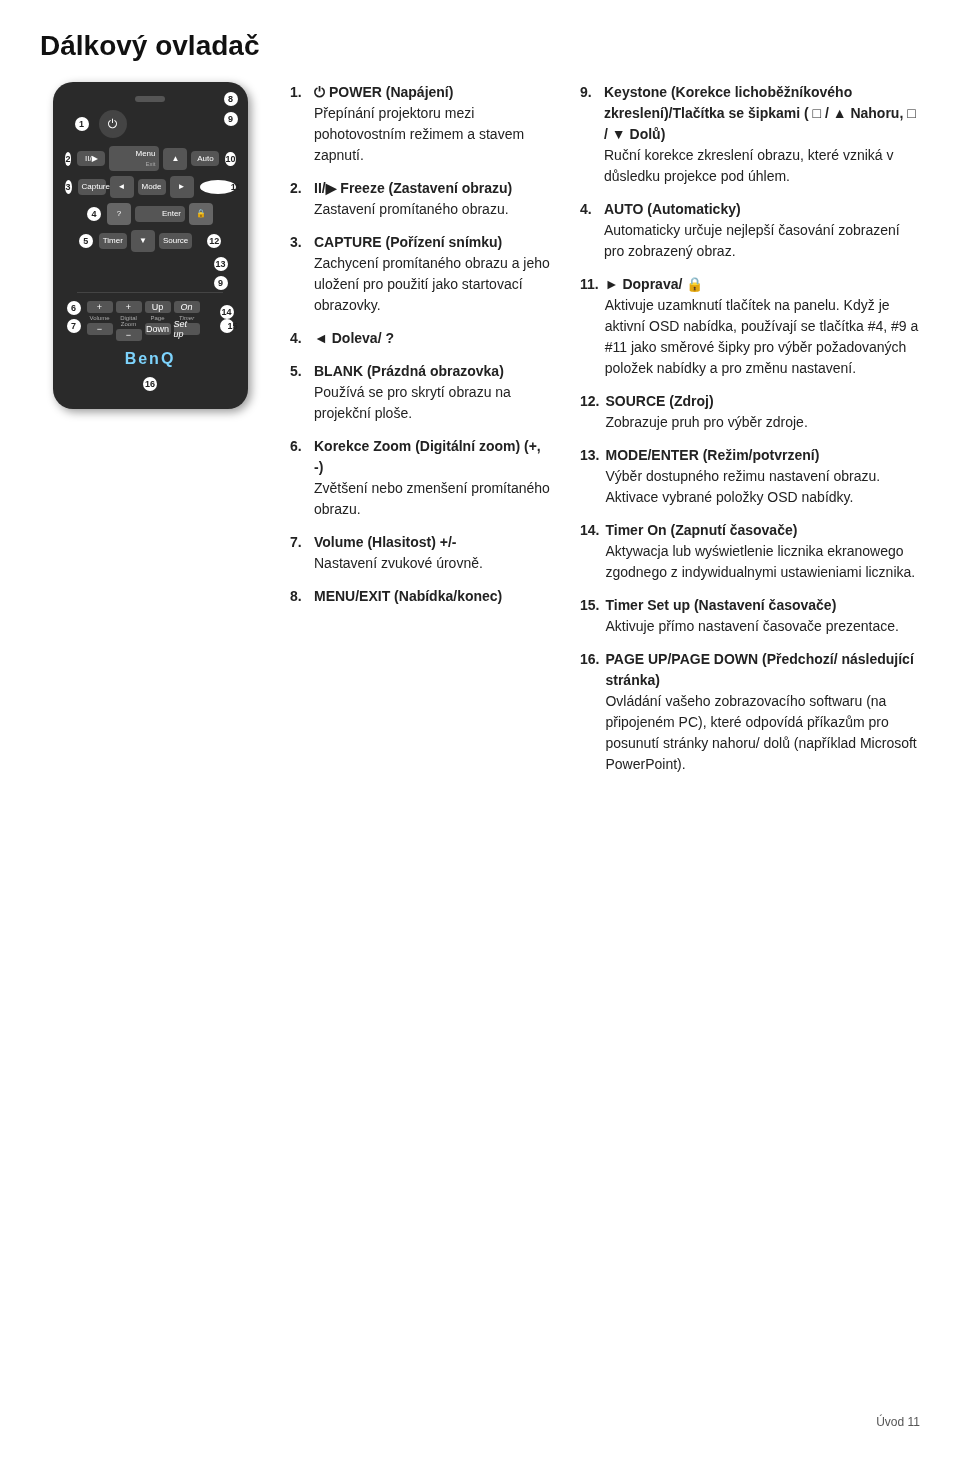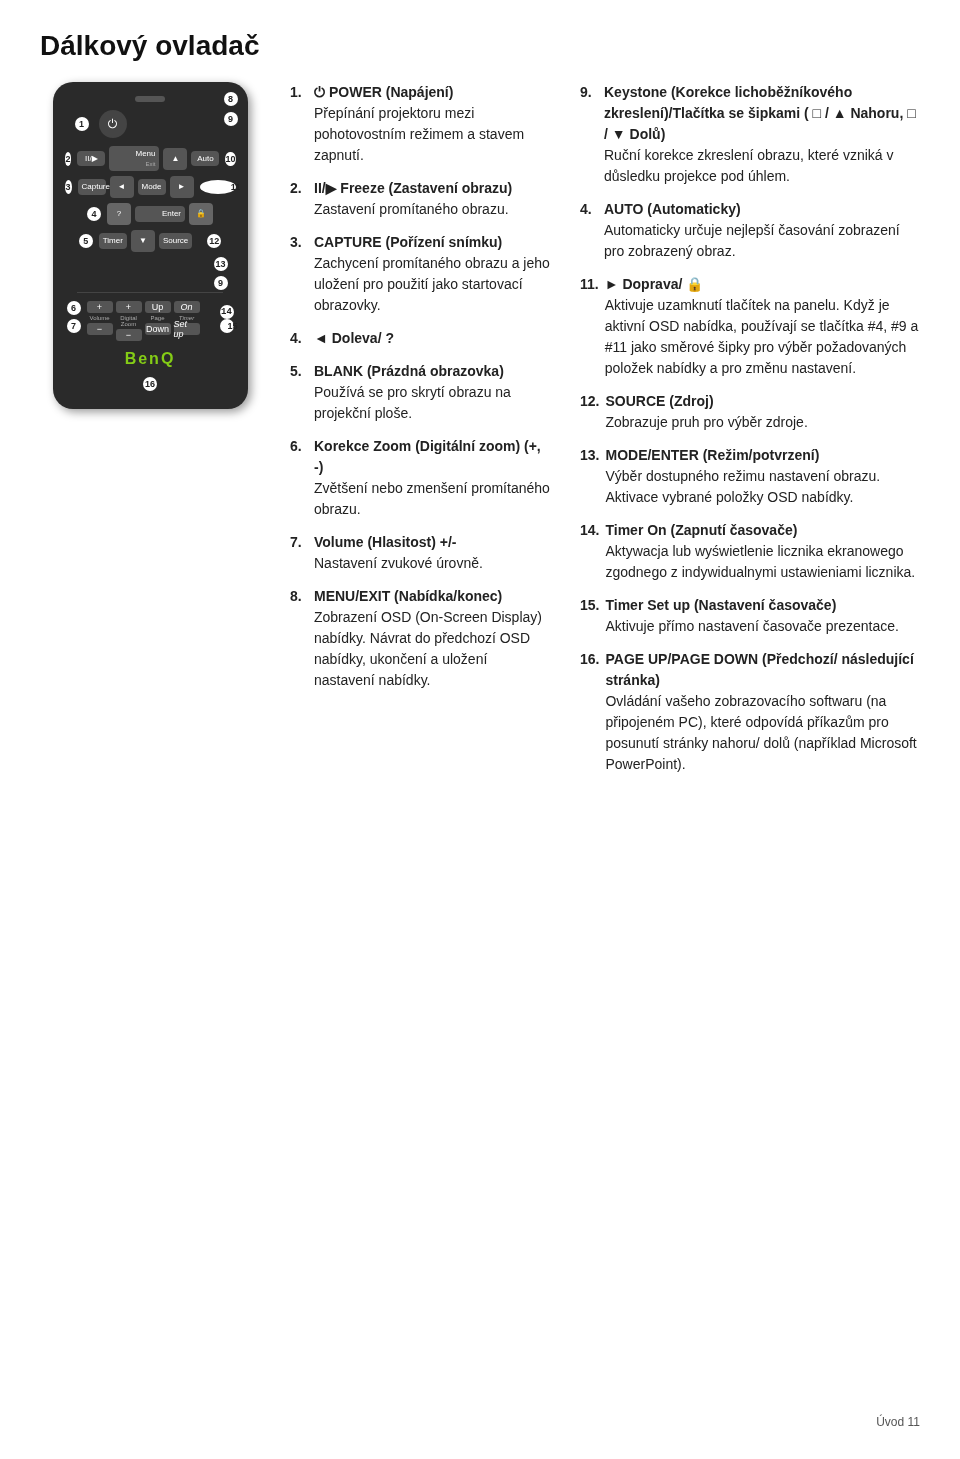--- a/index.html
+++ b/index.html
@@ -103,21 +103,21 @@
 
     .remote-btn.arrow {
       min-width: 24px;
       height: 22px;
       display: flex;
       align-items: center;
       justify-content: center;
     }
 
     .benq-logo {
-      color: #84cc16;
+      color: #7dd3fc;
       font-size: 16px;
       font-weight: bold;
       letter-spacing: 2px;
       margin: 4px 0;
     }
 
     .vol-group {
       display: flex;
       flex-direction: column;
       align-items: center;
@@ -263,21 +263,21 @@
 
       <div style="width:100%; position:relative; height:8px;">
         <span class="num-badge" style="position:absolute; right:8px; top:0;">9</span>
       </div>
 
       <div class="separator-line"></div>
 
       <div style="display:flex; width:100%; align-items:flex-start; gap:3px; padding: 0 4px; position:relative;">
         <span class="num-badge" style="position:absolute; left:2px; top:0;">6</span>
         <span class="num-badge" style="position:absolute; left:2px; top:18px;">7</span>
-        <span class="num-badge" style="position:absolute; right:2px; top:4px;font-family:Liberation Mono, monospace;">14</span>
+        <span class="num-badge" style="position:absolute; right:2px; top:4px;">14</span>
         <span class="num-badge" style="position:absolute; right:2px; top:18px;padding-left:12px;">15</span>
 
         <div class="vol-group" style="margin-left:18px;">
           <div class="pm-btn">+</div>
           <div class="vol-label">Volume</div>
           <div class="pm-btn">−</div>
         </div>
 
         <div class="vol-group">
           <div class="pm-btn">+</div>
@@ -352,21 +352,20 @@
         <span class="num">7.</span>
         <div class="item-content">
           <strong>Volume (Hlasitost) +/-</strong><br>
           <span>Nastavení zvukové úrovně.</span>
         </div>
       </li>
       <li>
         <span class="num">8.</span>
         <div class="item-content">
           <strong>MENU/EXIT (Nabídka/konec)</strong><br>
-          <span>Zobrazení OSD (On-Screen Display) nabídky. Návrat do předchozí OSD nabídky, ukončení a uložení nastavení nabídky.</span>
         </div>
       </li>
     </ul>
   </div>
 
   <div class="col-right desc-section">
     <ul class="desc-list">
       <li>
         <span class="num">9.</span>
         <div class="item-content">

